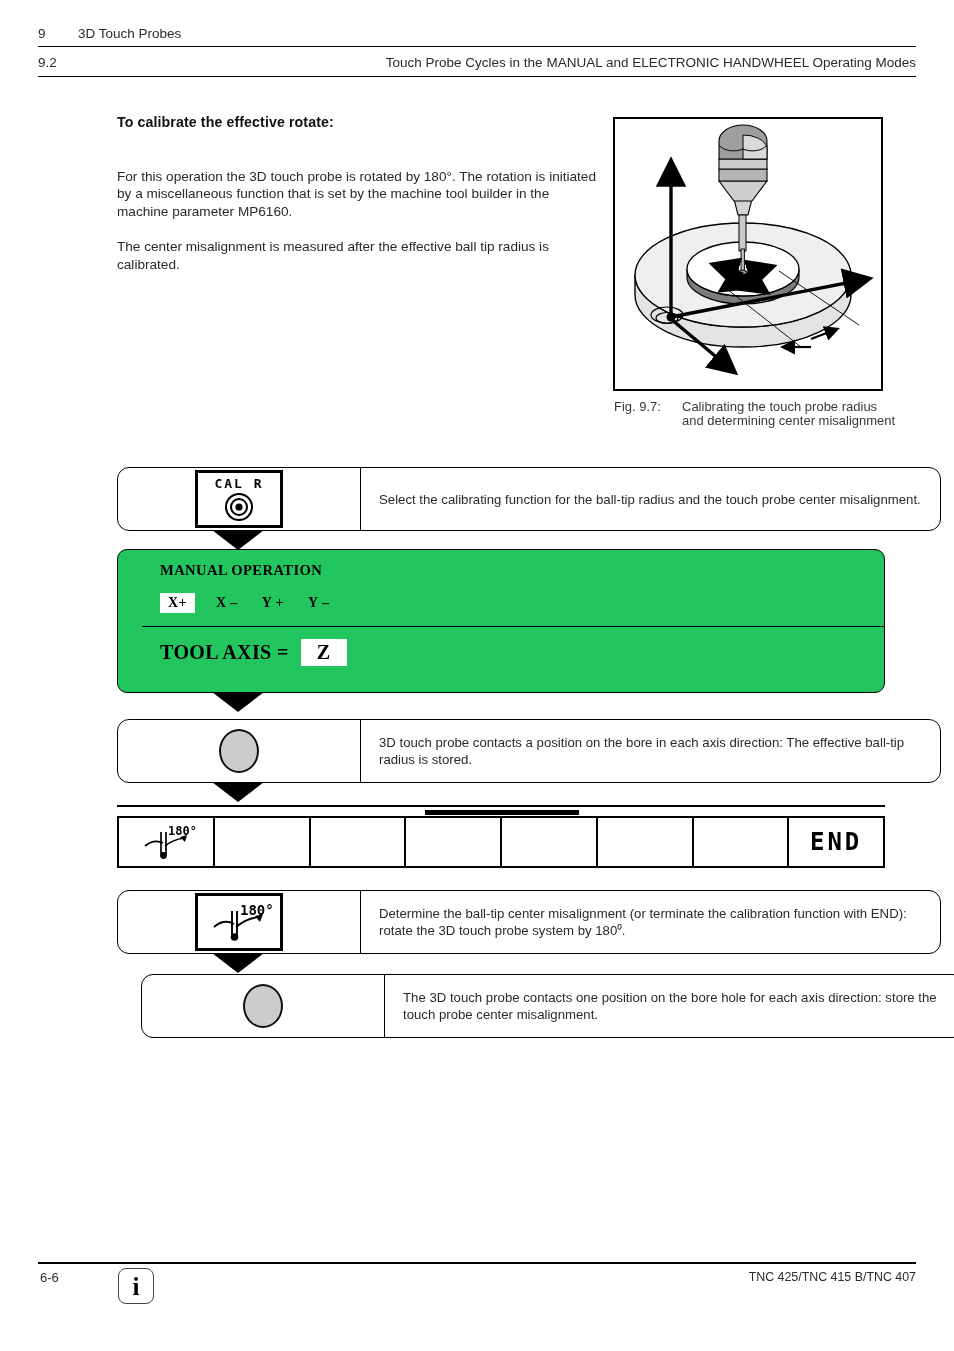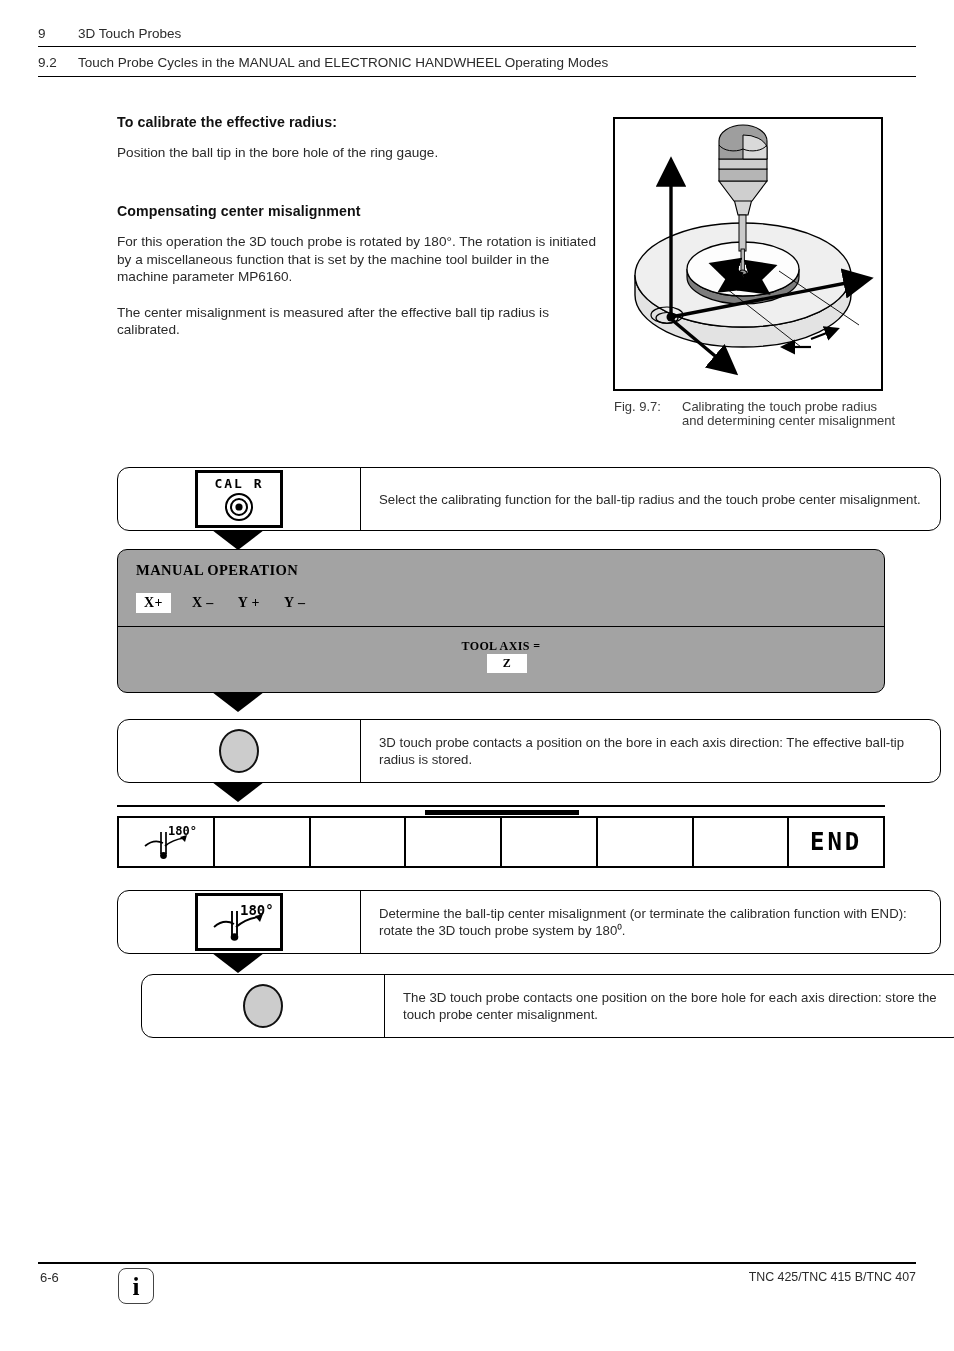--- a/index.html
+++ b/index.html
@@ -20,21 +20,21 @@
   .hdr-row {
     position: absolute;
     left: 38px;
     width: 878px;
     display: flex;
     align-items: baseline;
     font-size: 13.5px;
     color: #2b2b2b;
   }
   #hdr-chapter { top: 26px; }
-  #hdr-section { top: 55px; }
+  #hdr-section { top: 55px; justify-content: space-between; }
   .hdr-num { width: 40px; flex: 0 0 40px; }
   .hdr-rule {
     position: absolute;
     left: 38px;
     width: 878px;
     height: 1px;
     background: #000;
   }
   #rule-top { top: 46px; }
   #rule-mid { top: 76px; }
@@ -147,24 +147,25 @@
     color: #000;
   }
 
   
   .panel {
     position: absolute;
     left: 117px;
     width: 768px;
     border: 1.6px solid #000;
     border-radius: 10px;
-    background: #a3a3a3;
+    background: #22c55e;
     box-sizing: border-box;
     font-family: "Liberation Serif", serif;
     overflow: hidden;
+    padding-left: 24px;
   }
   .panel-sec { padding: 0 18px; }
   .panel-div {
     height: 0;
     border-top: 1.6px solid #000;
   }
   .panel-title {
     font-size: 14.6px;
     font-weight: bold;
     letter-spacing: .4px;
@@ -182,26 +183,25 @@
     color: #000;
   }
   .axis-hl {
     background: #fff;
     padding: 2px 8px;
   }
   .axis-pl { padding: 2px 3px; }
   .panel-line {
     display: flex;
     align-items: center;
-    font-size: 12px;
+    font-size: 20px;
     font-weight: bold;
     letter-spacing: .4px;
     color: #000;
     padding: 12px 0 11px 0;
-    flex-direction: column;
   }
   .val-hl {
     background: #fff;
     padding: 2px 16px;
     margin-left: 12px;
   }
 
   
   .startbtn {
     width: 40px;
@@ -322,24 +322,22 @@
 </div>
 <div class="hdr-rule" id="rule-top"></div>
 
 <div class="hdr-row" id="hdr-section">
   <span class="hdr-num">9.2</span>
   <span>Touch Probe Cycles in the MANUAL and ELECTRONIC HANDWHEEL Operating Modes</span>
 </div>
 <div class="hdr-rule" id="rule-mid"></div>
 
 <div class="textcol">
-  <p class="h-bold">To calibrate the effective radius:</p>
-  <p class="p">Position the ball tip in the bore hole of the ring gauge.</p>
+  <p class="h-bold">To calibrate the effective rotate:</p>
   <div class="sp-lg"></div>
-  <p class="h-bold">Compensating center misalignment</p>
   <p class="p">For this operation the 3D touch probe is rotated by 180°. The rotation is initiated by a miscellaneous function that is set by the machine tool builder in the machine parameter MP6160.</p>
   <p class="p">The center misalignment is measured after the effective ball tip radius is calibrated.</p>
 </div>
 
 <div class="figbox">
   <svg width="266" height="270" viewBox="0 0 266 270">
     <defs>
       <marker id="ah" markerWidth="9" markerHeight="9" refX="7" refY="4.5" orient="auto">
         <path d="M0,0 L9,4.5 L0,9 z" fill="#000"></path>
       </marker>

